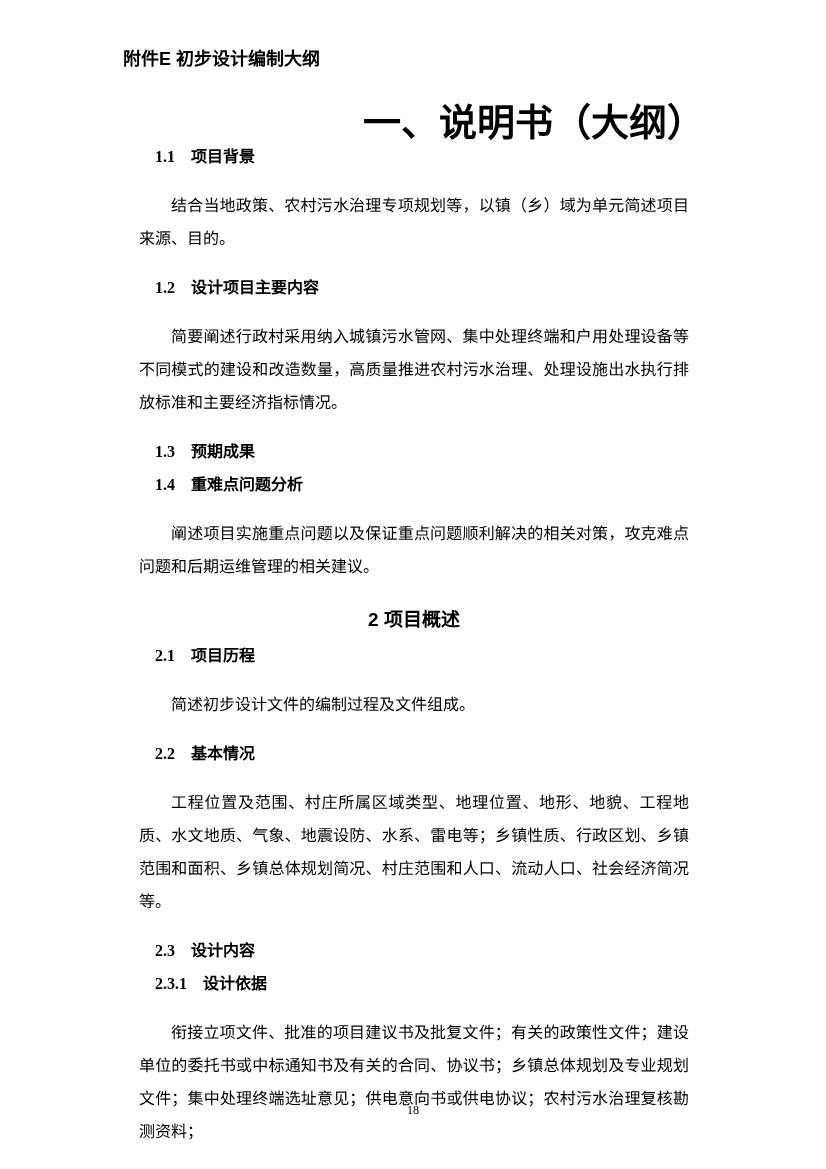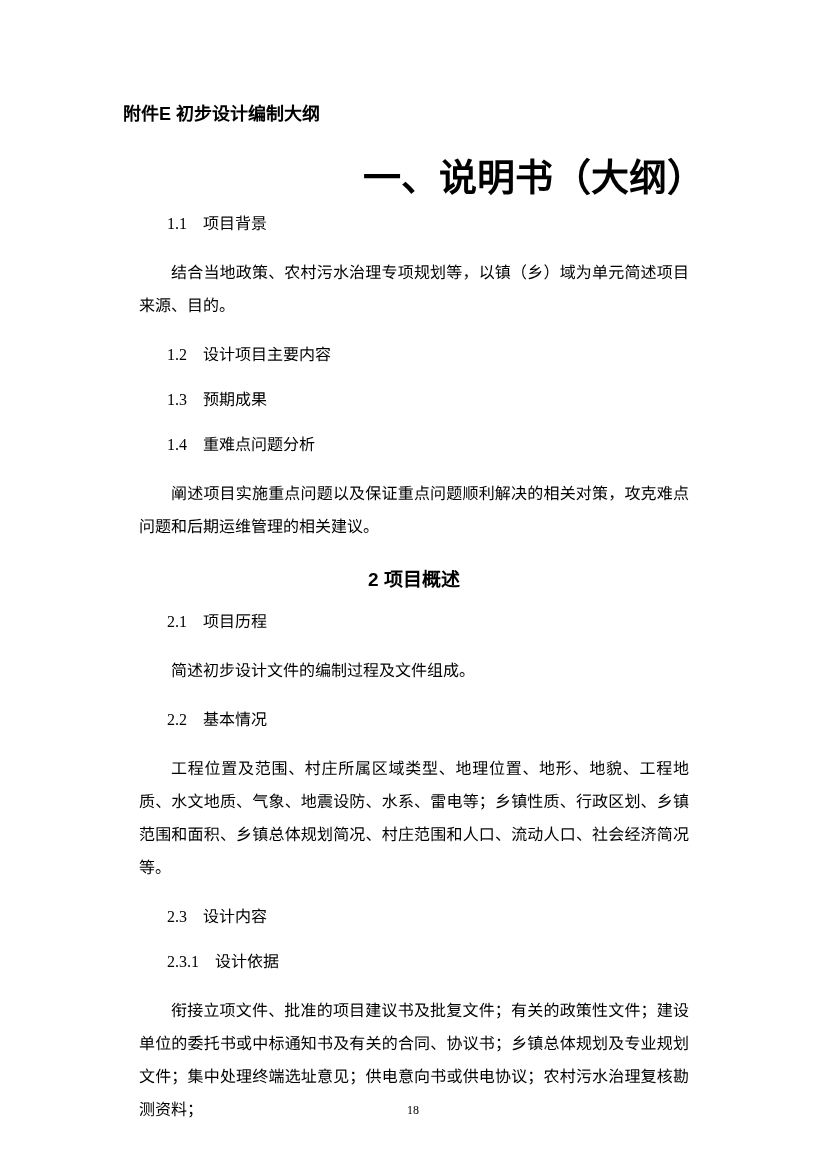--- a/index.html
+++ b/index.html
@@ -7,21 +7,21 @@
     padding: 0;
     background: #ffffff;
   }
   .page {
     position: relative;
     width: 826px;
     height: 1169px;
     margin: 0 auto;
     background: #ffffff;
     box-sizing: border-box;
-    padding: 103px 121px 0 123px;
+    padding: 48px 121px 0 123px;
     color: #000000;
     font-family: "Liberation Serif", "DejaVu Serif", serif;
     overflow: hidden;
   }
   .appendix-title {
     font-family: "Liberation Sans", "DejaVu Sans", sans-serif;
     font-weight: bold;
     font-size: 18px;
     line-height: 22px;
     margin: 0;
@@ -39,23 +39,23 @@
     font-family: "Liberation Sans", "DejaVu Sans", sans-serif;
     font-weight: bold;
     font-size: 19px;
     line-height: 26px;
     text-align: center;
     margin: 24px 0 6px 0;
   }
   .clause-heading {
     font-size: 16px;
     line-height: 33px;
-    margin: 12px;
+    margin: 0;
     text-indent: 2em;
-    font-weight: normal;
+    font-weight: bold;
   }
   .clause-body {
     font-size: 16px;
     line-height: 33px;
     margin: 16px;
     text-indent: 2em;
     text-align: justify;
   }
   .page-number {
     position: absolute;
@@ -74,20 +74,21 @@
 
   <h2 class="appendix-title">附件E 初步设计编制大纲</h2>
 
   <h1 class="doc-title">一、说明书（大纲）</h1>
 
 
   <p class="clause-heading">1.1　项目背景</p>
   <p class="clause-body">结合当地政策、农村污水治理专项规划等，以镇（乡）域为单元简述项目来源、目的。</p>
 
   <p class="clause-heading">1.2　设计项目主要内容</p>
+  <p class="clause-body">简要阐述行政村采用纳入城镇污水管网、集中处理终端和户用处理设备等不同模式的建设和改造数量，高质量推进农村污水治理、处理设施出水执行排放标准和主要经济指标情况。</p>
 
   <p class="clause-heading">1.3　预期成果</p>
 
   <p class="clause-heading">1.4　重难点问题分析</p>
   <p class="clause-body">阐述项目实施重点问题以及保证重点问题顺利解决的相关对策，攻克难点问题和后期运维管理的相关建议。</p>
 
   <h3 class="section-heading">2 项目概述</h3>
 
   <p class="clause-heading">2.1　项目历程</p>
   <p class="clause-body">简述初步设计文件的编制过程及文件组成。</p>

